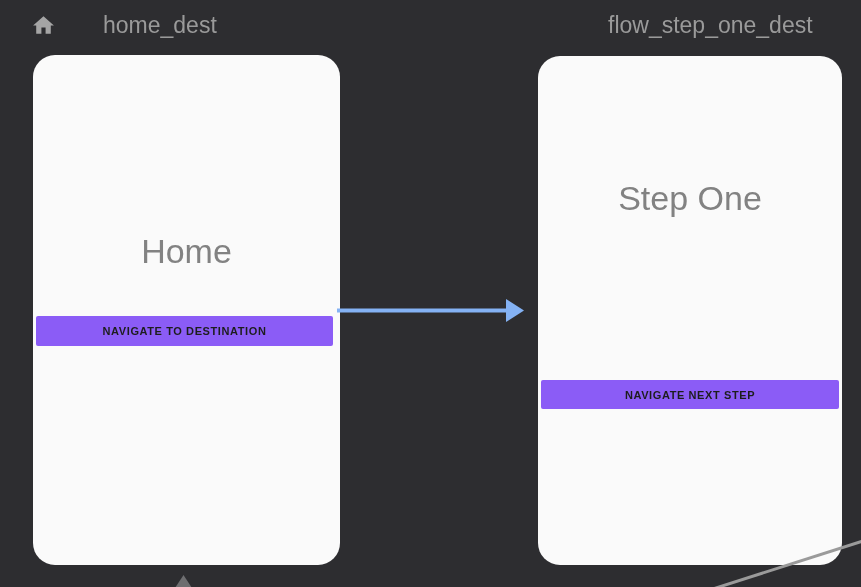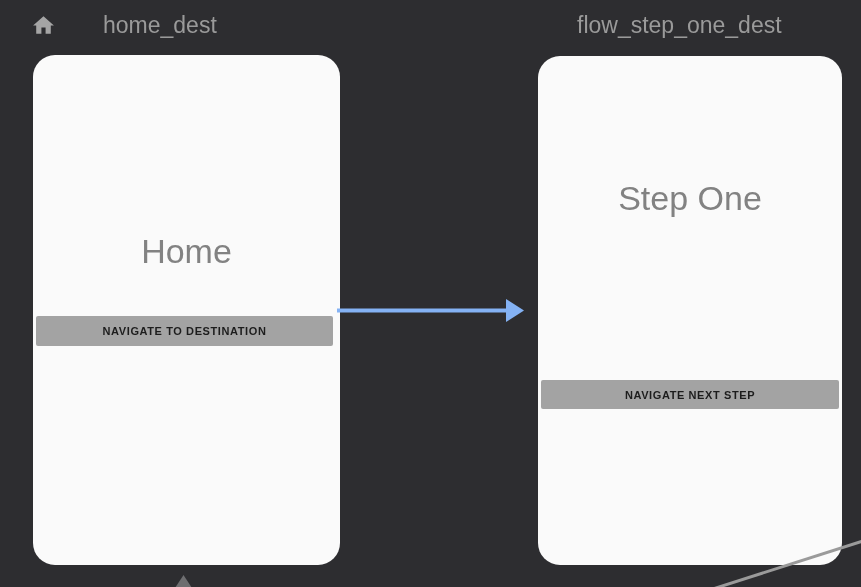--- a/index.html
+++ b/index.html
@@ -43,38 +43,38 @@
     position: absolute;
     left: 0;
     width: 100%;
     text-align: center;
     font-size: 34px;
     color: #828282;
     line-height: 40px;
   }
   .preview-button {
     position: absolute;
-    background: #a3a3a3;
+    background: #8b5cf6;
     border-radius: 2px;
     display: flex;
     align-items: center;
     justify-content: center;
     font-size: 11px;
     font-weight: bold;
     letter-spacing: 0.6px;
     color: #1d1d1d;
     text-transform: uppercase;
   }
   #home-header   { left: 31px; top: 10px; }
   #home-card     { left: 33px; top: 55px; width: 307px; height: 510px; }
   #home-title    { top: 176px; }
   #home-btn-1    { left: 3px; top: 261px; width: 297px; height: 30px; }
   #home-btn-2    { left: 3px; top: 306px; width: 297px; height: 29px; }
 
-  #step-header   { left: 537px; top: 10px; }
+  #step-header   { left: 568px; top: 10px; }
   #step-card     { left: 538px; top: 56px; width: 304px; height: 509px; }
   #step-title    { top: 122px; }
   #step-btn-1    { left: 3px; top: 324px; width: 298px; height: 29px; }
 
   .overlay {
     position: absolute;
     left: 0;
     top: 0;
     width: 861px;
     height: 587px;

